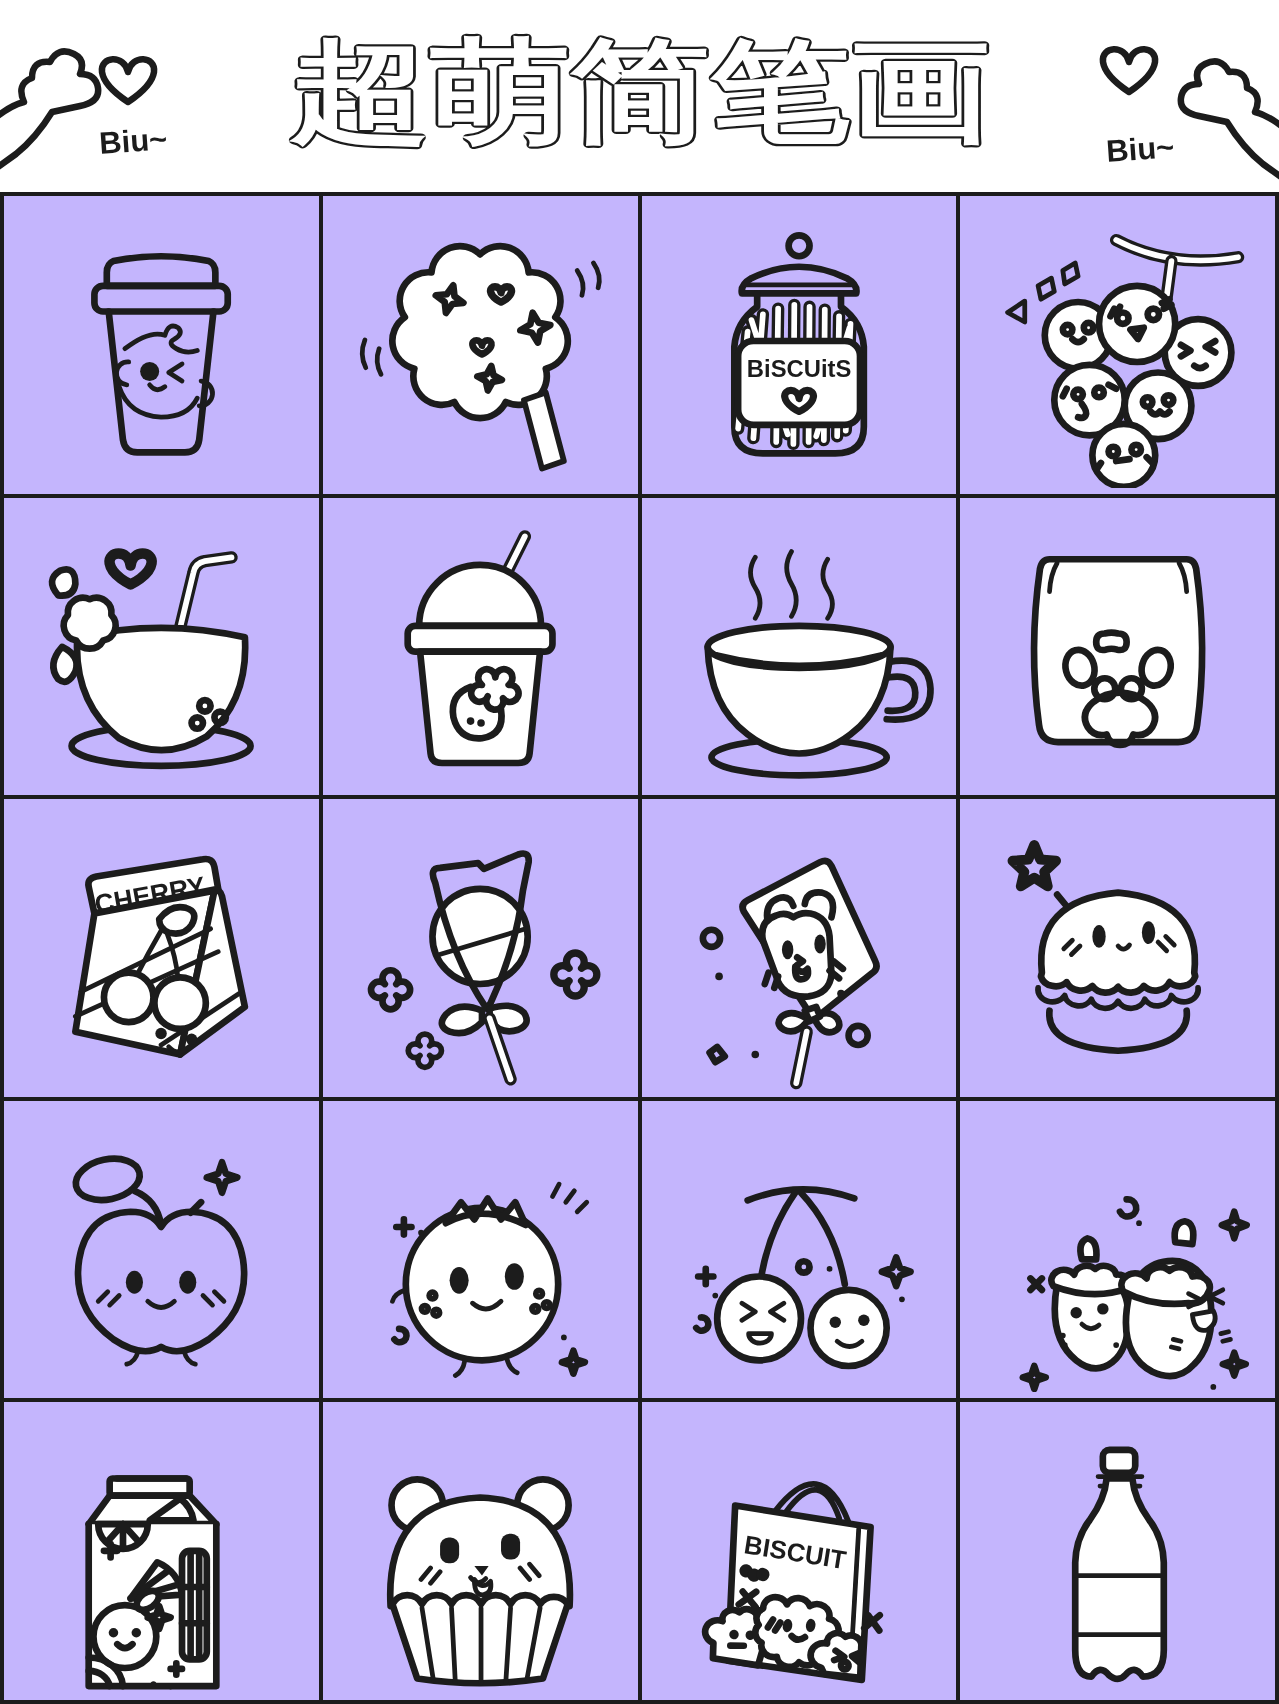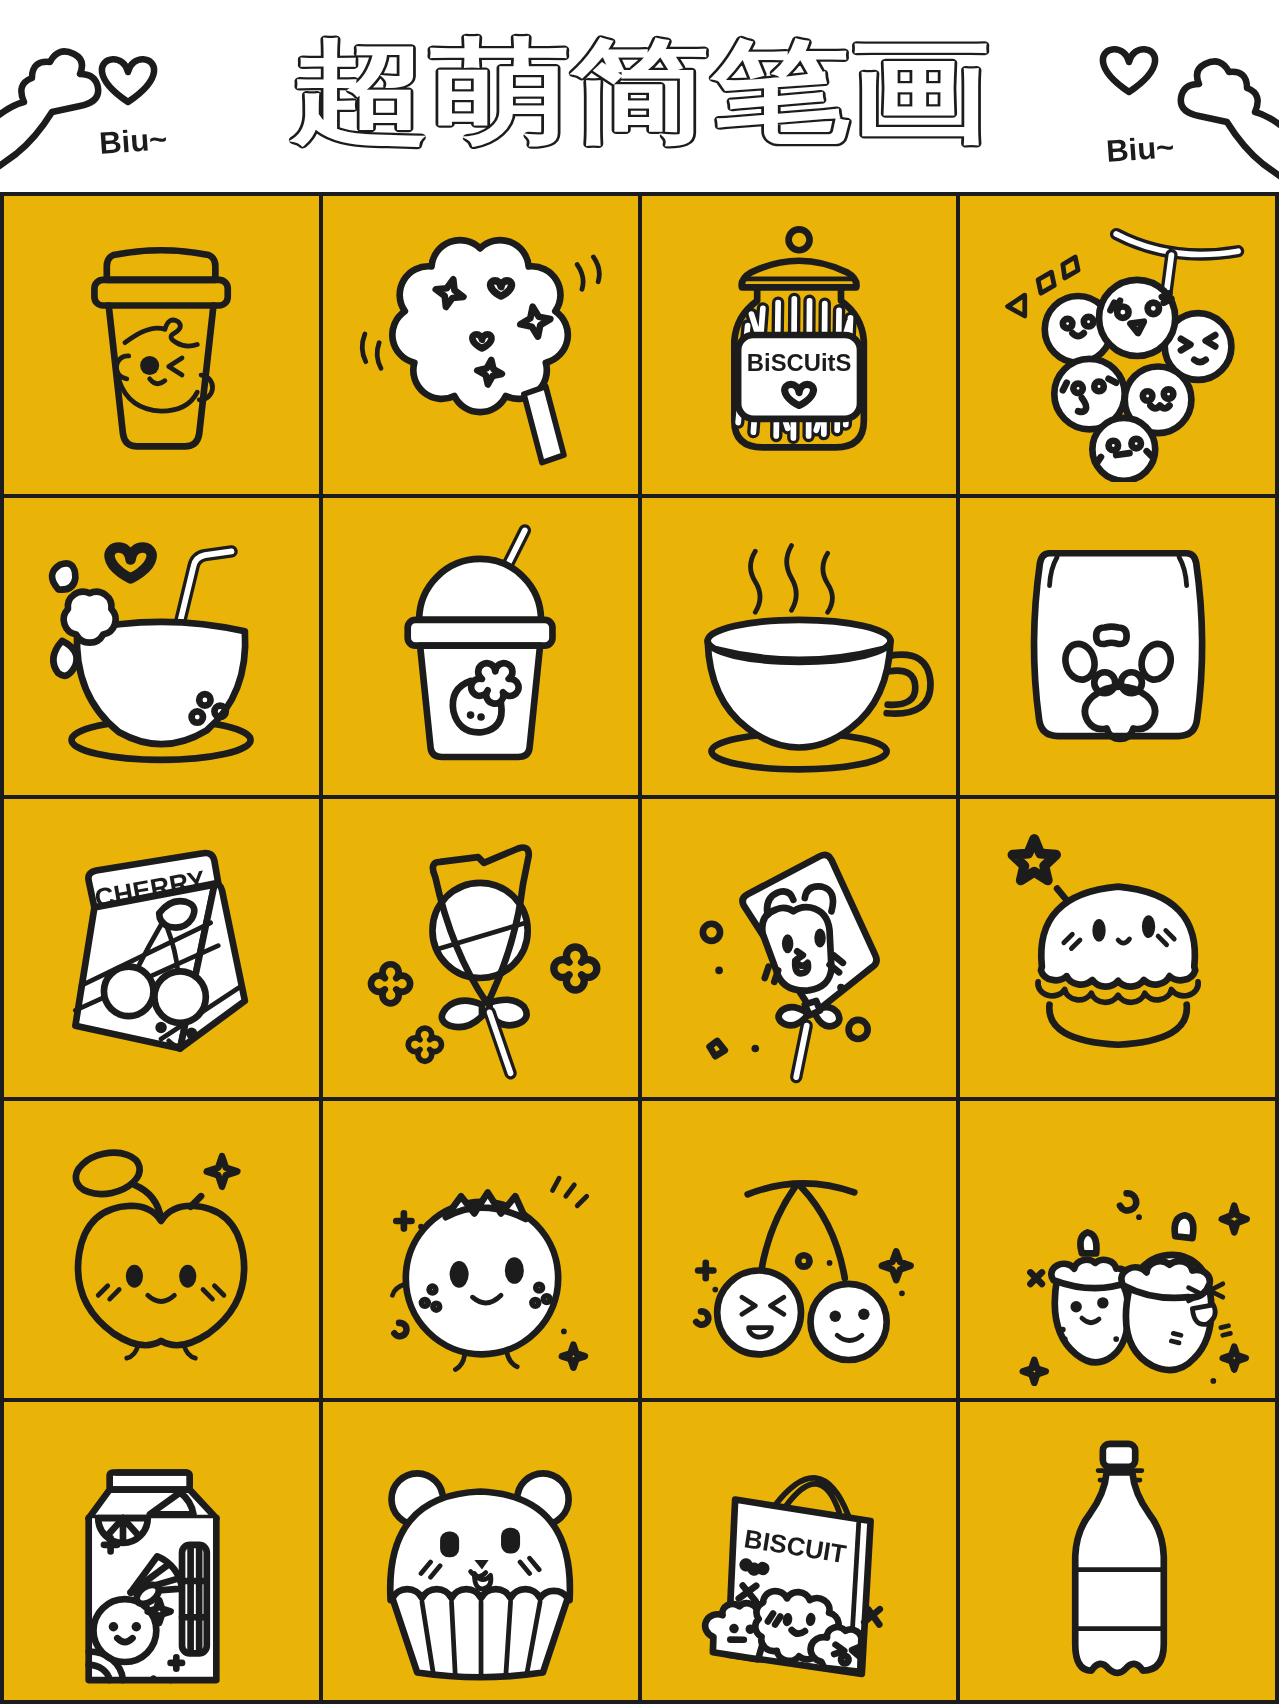--- a/index.html
+++ b/index.html
@@ -7,21 +7,21 @@
   .header{position:relative;height:192px}
   .title-svg{position:absolute;left:50%;top:8px;transform:translateX(-50%)}
   .title-text{fill:#fff;stroke:#1c1c1c;stroke-width:4.5;paint-order:stroke;stroke-linejoin:round;
     font-weight:bold;font-size:112px;font-family:"DejaVu Sans",sans-serif}
   .deco{position:absolute;top:14px}
   .deco.left{left:0}
   .deco.right{right:0}
   .grid{position:absolute;top:192px;left:0;width:1279px;height:1512px;box-sizing:border-box;
     display:grid;grid-template-columns:repeat(4,1fr);grid-template-rows:repeat(5,1fr);
     background:#1c1c1c;gap:4px;padding:4px}
-  .cell{background:#eab308;display:flex;justify-content:center;overflow:hidden}
+  .cell{background:#c4b5fd;display:flex;align-items:center;justify-content:center;overflow:hidden}
   svg.art{width:96%;height:96%}
   .art path,.art circle,.art ellipse,.art rect,.art line{fill:none;stroke:#1c1c1c;stroke-width:7;stroke-linecap:round;stroke-linejoin:round}
   .art .f{fill:#1c1c1c;stroke:none}
   .art .w{fill:#fff}
   .art .thin{stroke-width:5}
   .art .hk{stroke-width:13}
   .art .hw{stroke:#fff;stroke-width:6}
   .art text{stroke:none;fill:#1c1c1c;font-weight:bold;font-family:"Liberation Sans",sans-serif}
   .deco text{stroke:none;fill:#1c1c1c;font-weight:bold;font-size:31px;font-family:"Liberation Sans",sans-serif}
   .deco path{fill:none;stroke:#1c1c1c;stroke-width:6.5;stroke-linecap:round;stroke-linejoin:round}

